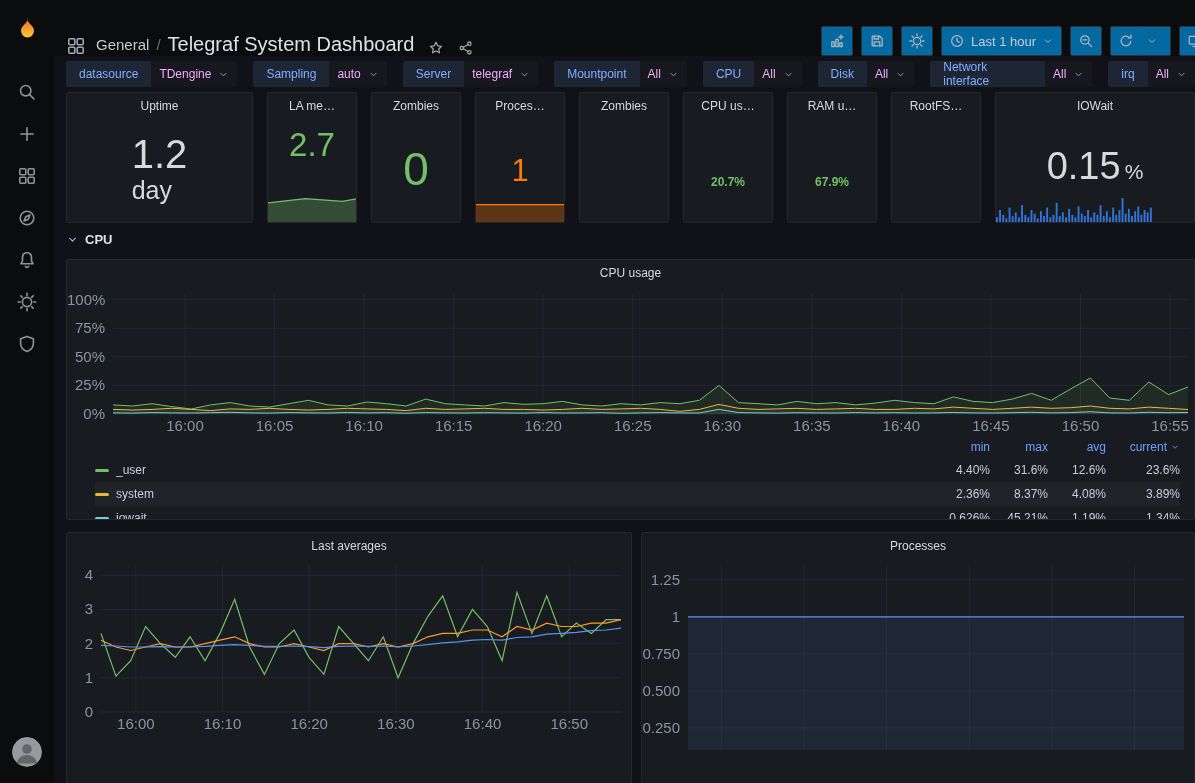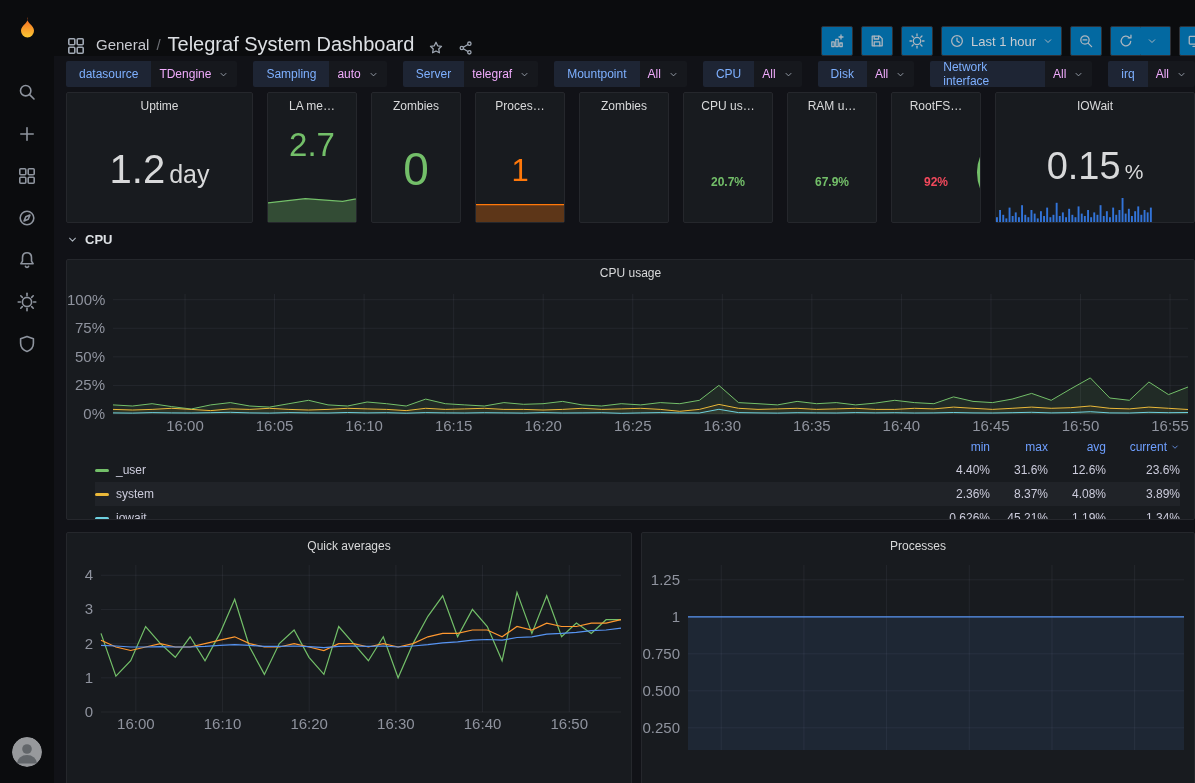--- a/index.html
+++ b/index.html
@@ -387,21 +387,21 @@
         </div>
       </div>
 
     <div class="content">
 
 
       <div class="stat-row">
           <div class="panel stat-panel kind-big panel-uptime">
             <div class="panel-title">Uptime</div>
             <div class="stat-body">
-              <div class="stat-value" style="color: rgb(216, 217, 218);">
+              <div class="stat-value" style="color: rgb(216, 217, 218); flex-direction: column;">
                 <span class="sv-main">1.2</span>
                 <span class="sv-suffix">day</span>
               </div>
             </div>
           </div>
           <div class="panel stat-panel kind-spark panel-la-medium">
             <div class="panel-title">LA me…</div>
             <div class="stat-body">
               <div class="stat-value" style="color: rgb(115, 191, 105);">
                 <span class="sv-main">2.7</span>
@@ -456,30 +456,20 @@
                 <path d="M 200.69 76.87 A 32.96 32.96 0 1 1 248.62 31.65" stroke="#73bf69" stroke-width="9" fill="none"></path>
                 <path d="M 195.39 82.17 A 40.46 40.46 0 1 1 256.73 29.78" stroke="#73bf69" stroke-width="3" fill="none"></path>
                 <path d="M 256.73 29.78 A 40.46 40.46 0 0 1 264.34 56.73" stroke="#ff9830" stroke-width="3" fill="none"></path>
                 <path d="M 264.34 56.73 A 40.46 40.46 0 0 1 252.61 82.17" stroke="#f2495c" stroke-width="3" fill="none"></path>
               </svg>
               <div class="gauge-value" style="color: rgb(115, 191, 105); top: 55.56px;">67.9%</div>
             </div>
           </div>
           <div class="panel stat-panel kind-gauge panel-rootfs-usage">
             <div class="panel-title">RootFS…</div>
-            <div class="stat-body">
-              <svg width="254" height="103" style="position: absolute; left: 0px; top: 0px;">
-                <path d="M 103.69 76.87 A 32.96 32.96 0 1 1 150.31 76.87" stroke="rgba(204,204,220,0.12)" stroke-width="9" fill="none"></path>
-                <path d="M 103.69 76.87 A 32.96 32.96 0 1 1 157.25 66.65" stroke="#f2495c" stroke-width="9" fill="none"></path>
-                <path d="M 98.39 82.17 A 40.46 40.46 0 1 1 159.73 29.78" stroke="#73bf69" stroke-width="3" fill="none"></path>
-                <path d="M 159.73 29.78 A 40.46 40.46 0 0 1 167.34 56.73" stroke="#ff9830" stroke-width="3" fill="none"></path>
-                <path d="M 167.34 56.73 A 40.46 40.46 0 0 1 155.61 82.17" stroke="#f2495c" stroke-width="3" fill="none"></path>
-              </svg>
-              <div class="gauge-value" style="color: rgb(242, 73, 92); top: 55.56px;">92%</div>
-            </div>
           </div>
           <div class="panel stat-panel kind-bars panel-iowait">
             <div class="panel-title">IOWait</div>
             <div class="stat-body">
               <div class="stat-value" style="color: rgb(216, 217, 218);">
                 <span class="sv-main">0.15</span>
                 <span class="sv-suffix">%</span>
               </div>
               <svg width="157" height="26" class="spark">
                 <rect x="0.0" y="21.2" width="1.9" height="4.8" fill="#3274d9"></rect>
@@ -622,21 +612,21 @@
               <div class="lg-val">0.626%</div>
               <div class="lg-val">45.21%</div>
               <div class="lg-val">1.19%</div>
               <div class="lg-val">1.34%</div>
             </div>
           </div>
       </div>
 
       <div class="bottom-row">
         <div class="panel load-panel">
-          <div class="panel-title">Quick averages</div>
+          <div class="panel-title">Last averages</div>
           <div class="chart-host"><div class="tick" style="left: 0px; width: 26px; top: 9.25581px; text-align: right;">4</div><div class="tick" style="left: 0px; width: 26px; top: 43.4419px; text-align: right;">3</div><div class="tick" style="left: 0px; width: 26px; top: 77.6279px; text-align: right;">2</div><div class="tick" style="left: 0px; width: 26px; top: 111.814px; text-align: right;">1</div><div class="tick" style="left: 0px; width: 26px; top: 146px; text-align: right;">0</div><div class="tick" style="left: 43.84px; width: 50px; text-align: center; top: 158px;">16:00</div><div class="tick" style="left: 130.524px; width: 50px; text-align: center; top: 158px;">16:10</div><div class="tick" style="left: 217.208px; width: 50px; text-align: center; top: 158px;">16:20</div><div class="tick" style="left: 303.892px; width: 50px; text-align: center; top: 158px;">16:30</div><div class="tick" style="left: 390.576px; width: 50px; text-align: center; top: 158px;">16:40</div><div class="tick" style="left: 477.26px; width: 50px; text-align: center; top: 158px;">16:50</div><svg width="564" height="177">
                 <line x1="34" y1="16.255813953488374" x2="554" y2="16.255813953488374" stroke="rgba(204,204,220,0.07)"></line>
                 <line x1="34" y1="50.44186046511628" x2="554" y2="50.44186046511628" stroke="rgba(204,204,220,0.07)"></line>
                 <line x1="34" y1="84.6279069767442" x2="554" y2="84.6279069767442" stroke="rgba(204,204,220,0.07)"></line>
                 <line x1="34" y1="118.81395348837209" x2="554" y2="118.81395348837209" stroke="rgba(204,204,220,0.07)"></line>
                 <line x1="34" y1="153" x2="554" y2="153" stroke="rgba(204,204,220,0.07)"></line>
                 <line x1="68.84" y1="6" x2="68.84" y2="153" stroke="rgba(204,204,220,0.07)"></line>
                 <line x1="155.524" y1="6" x2="155.524" y2="153" stroke="rgba(204,204,220,0.07)"></line>
                 <line x1="242.208" y1="6" x2="242.208" y2="153" stroke="rgba(204,204,220,0.07)"></line>
                 <line x1="328.89199999999994" y1="6" x2="328.89199999999994" y2="153" stroke="rgba(204,204,220,0.07)"></line>

